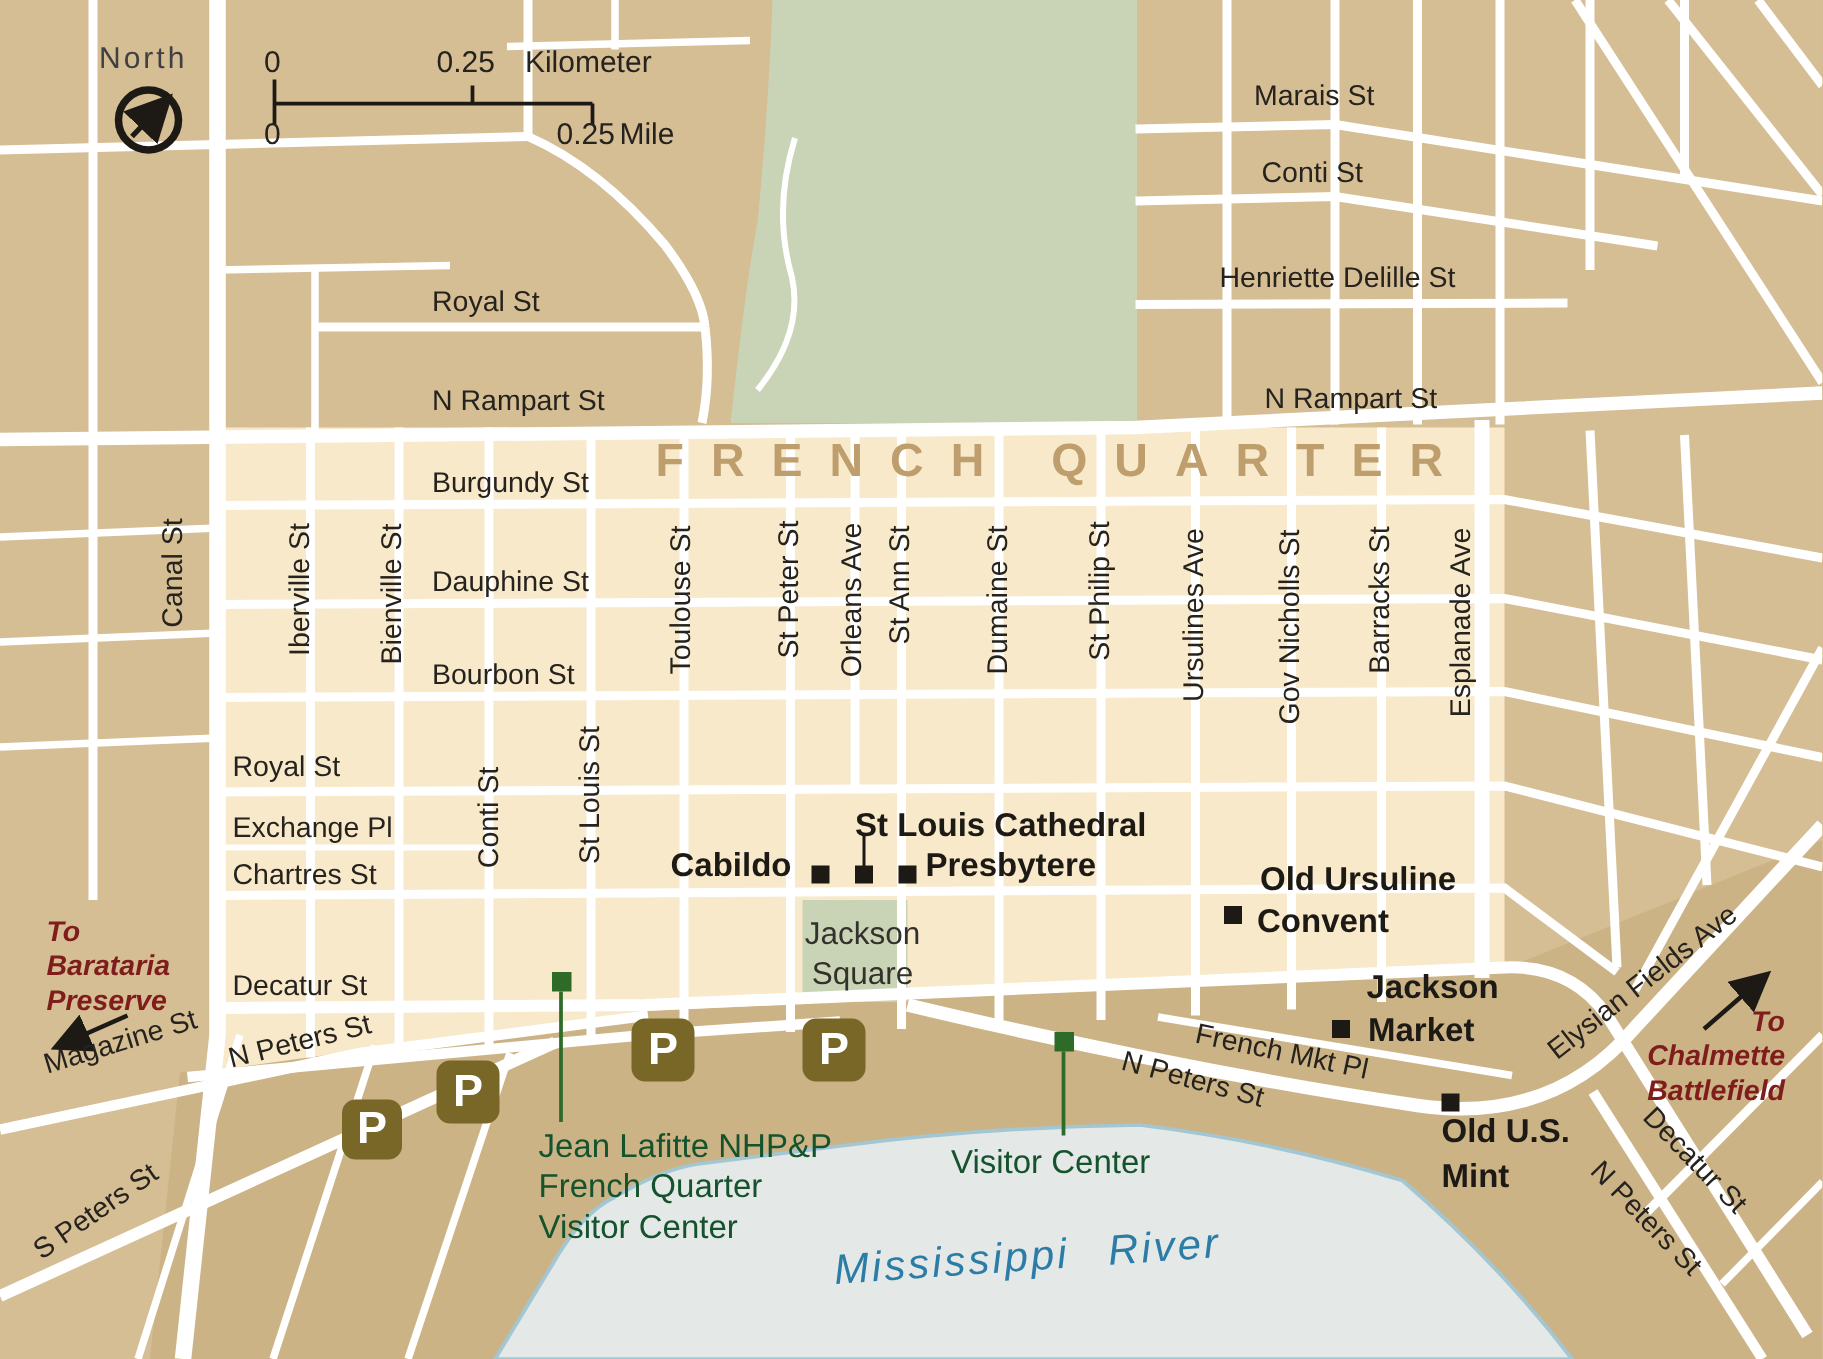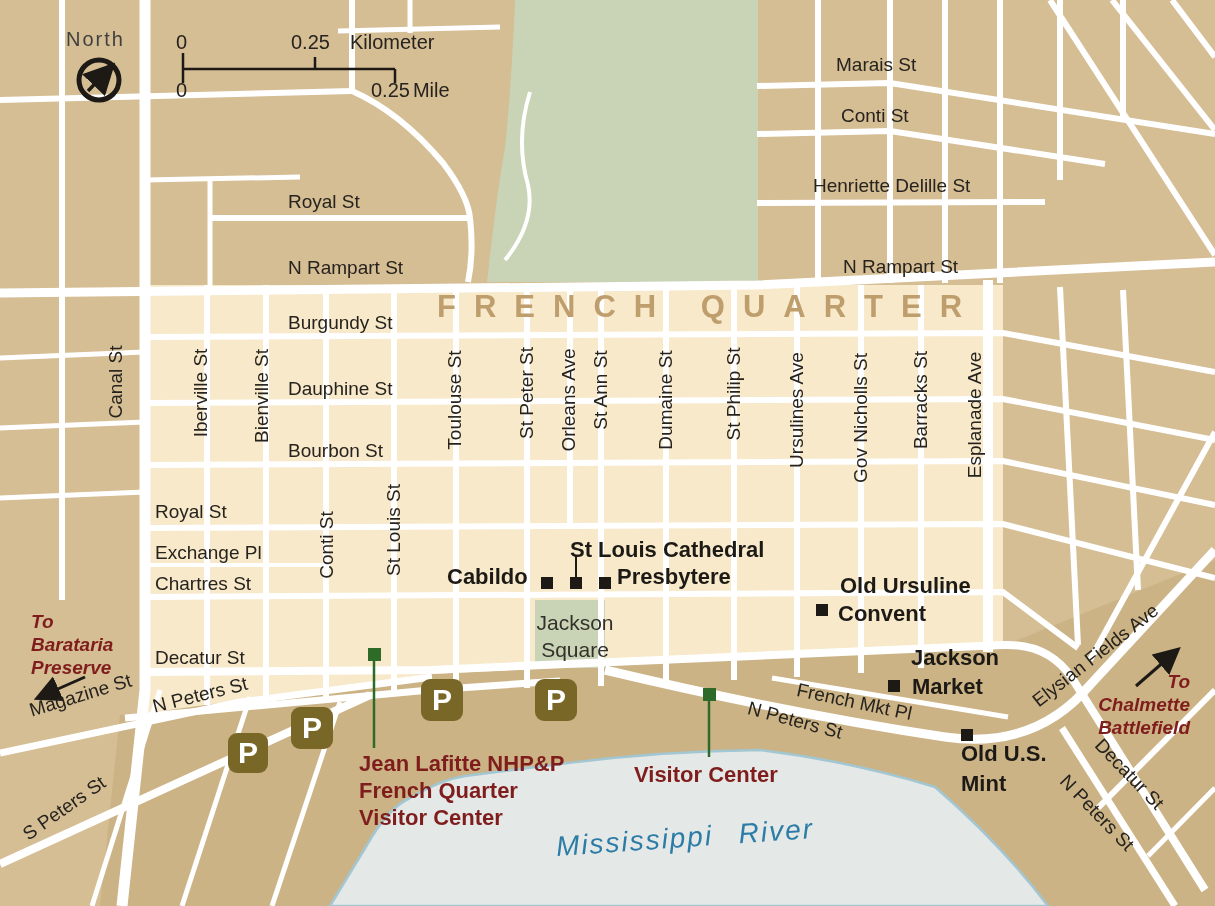--- a/index.html
+++ b/index.html
@@ -8,21 +8,21 @@
   #basemap{position:absolute;left:0;top:0;}
   .lbl{position:absolute;font-size:19px;color:#26231e;white-space:nowrap;line-height:22px;}
   .vlbl{width:150px;height:22px;text-align:center;transform:rotate(-90deg);}
   .diag{transform-origin:left center;}
   .poi{font-weight:bold;font-size:22px;color:#1d1a16;}
   .big-region{font-weight:bold;font-size:31px;letter-spacing:18px;color:#bf9e6d;}
   .park-lbl{width:160px;text-align:center;font-size:21px;letter-spacing:1px;color:#403f38;line-height:30px;}
   .jackson-lbl{width:120px;text-align:center;font-size:21px;color:#33312b;line-height:27px;}
   .river-lbl{font-style:italic;font-size:28px;letter-spacing:2px;word-spacing:16px;color:#2b7ca7;transform:rotate(-4deg);transform-origin:left center;}
   .guide{font-size:19px;font-weight:bold;font-style:italic;color:#7f1d1d;line-height:23px;}
-  .vc{font-size:22px;font-weight:bold;color:#7f1d1d;line-height:27px;}
+  .vc{font-size:22px;font-weight:normal;color:#14532d;line-height:27px;}
   .scale-txt{font-size:20px;color:#26231e;}
   .north-lbl{font-size:20px;letter-spacing:2px;color:#404040;}
   .parking{position:absolute;background:#796728;border-radius:9px;color:#ffffff;font-weight:bold;
            display:flex;align-items:center;justify-content:center;font-size:30px;}
 </style>
 </head>
 <body>
 
 <div id="map">
 

